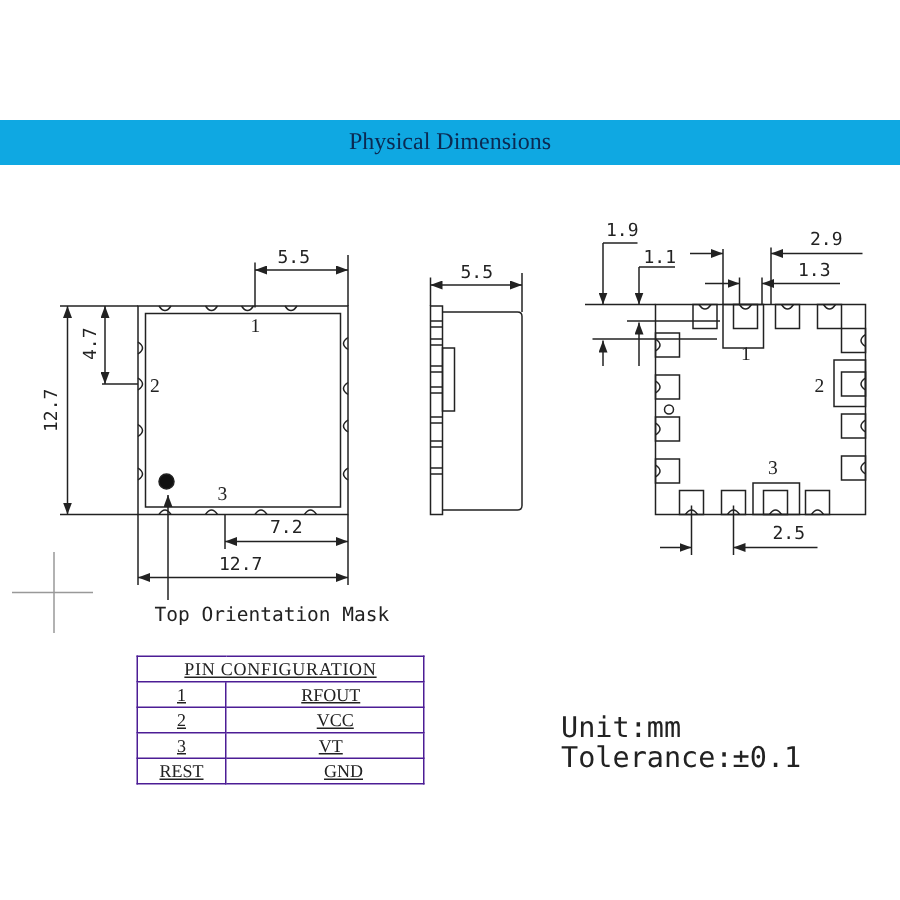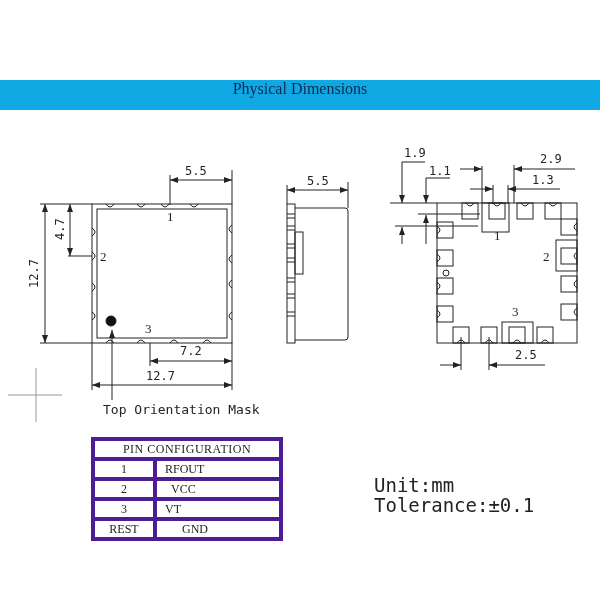--- a/index.html
+++ b/index.html
@@ -1,27 +1,27 @@
 <!DOCTYPE html>
 <html><head>
 <meta charset="utf-8">
 <style>
   html,body{margin:0;padding:0;background:#ffffff;}
   body{width:600px;height:600px;position:relative;overflow:hidden;font-family:"Liberation Serif",serif;}
-  .banner{position:absolute;left:0;top:80px;width:600px;height:30px;background:#0fa8e2;display:flex;justify-content:center;}
+  .banner{position:absolute;left:0;top:80px;width:600px;height:30px;background:#0fa8e2;display:flex;align-items:center;justify-content:center;}
   .banner span{font-family:"Liberation Serif",serif;font-size:16px;color:#0b2a52;}
   svg{position:absolute;left:0;top:0;}
   .dim{font-family:"DejaVu Sans Mono","Liberation Mono",monospace;font-size:12px;fill:#222;}
   .lbl{font-family:"Liberation Serif",serif;font-size:13px;fill:#222;}
   .mono{font-family:"DejaVu Sans Mono","Liberation Mono",monospace;font-size:13px;fill:#222;}
   .pintable{position:absolute;left:91px;top:437px;width:192px;border-collapse:collapse;font-family:"Liberation Serif",serif;font-size:12px;color:#222;}
-  .pintable td,.pintable th{border:4px solid #4c1d95;height:16px;padding:0;line-height:16px;}
+  .pintable td,.pintable th{border:1px solid #4c1d95;height:16px;padding:0;line-height:16px;text-decoration:underline;}
   .pintable th{font-weight:normal;text-align:center;letter-spacing:0.5px;}
   .pintable td.c1{width:58px;text-align:center;}
-  .pintable td.c2{padding-left:8px;text-align:left;margin-left:48px;}
+  .pintable td.c2{padding-left:8px;text-align:center;margin-left:48px;}
   .notes{position:absolute;left:374px;top:475px;font-family:"DejaVu Sans Mono","Liberation Mono",monospace;font-size:19px;color:#222;line-height:20px;}
 </style>
 </head>
 <body>
 
 <div class="banner">
   <span>Physical Dimensions</span>
 </div>
 
 <svg width="600" height="600" viewBox="0 0 600 600">

